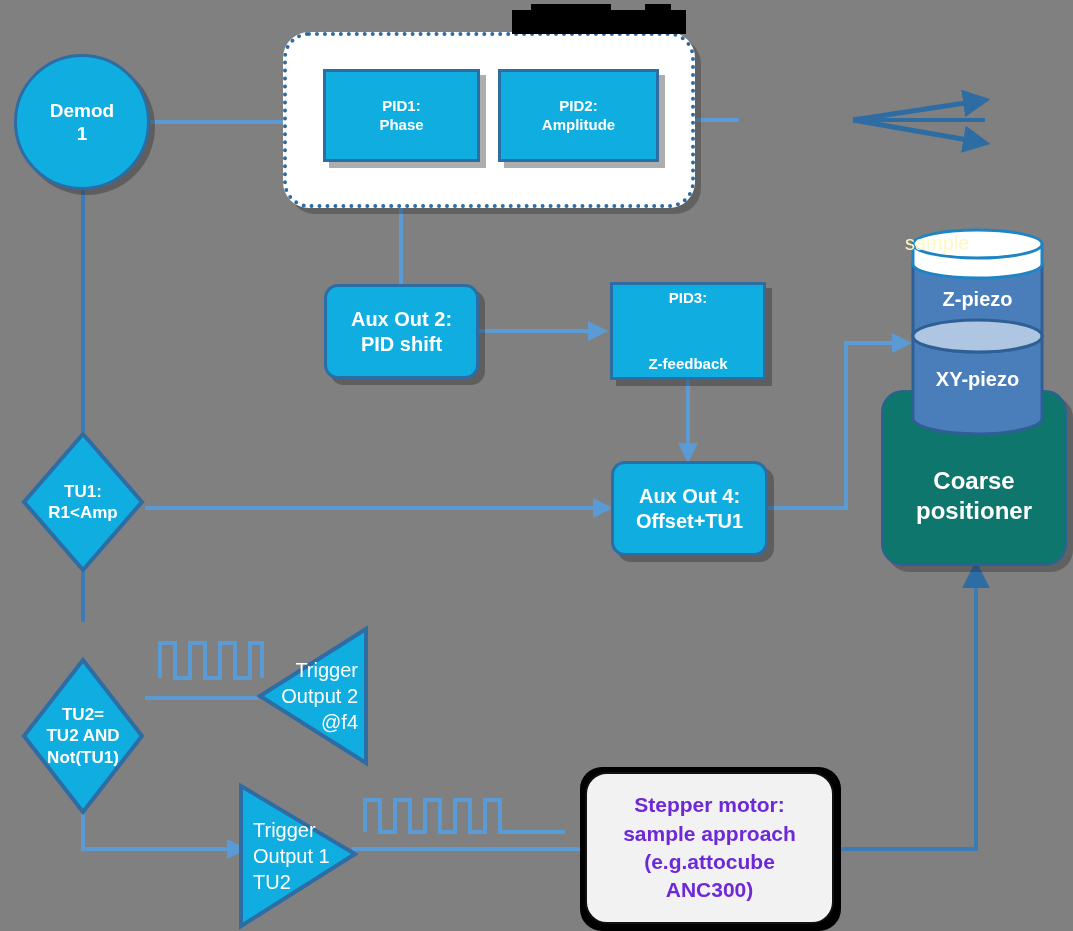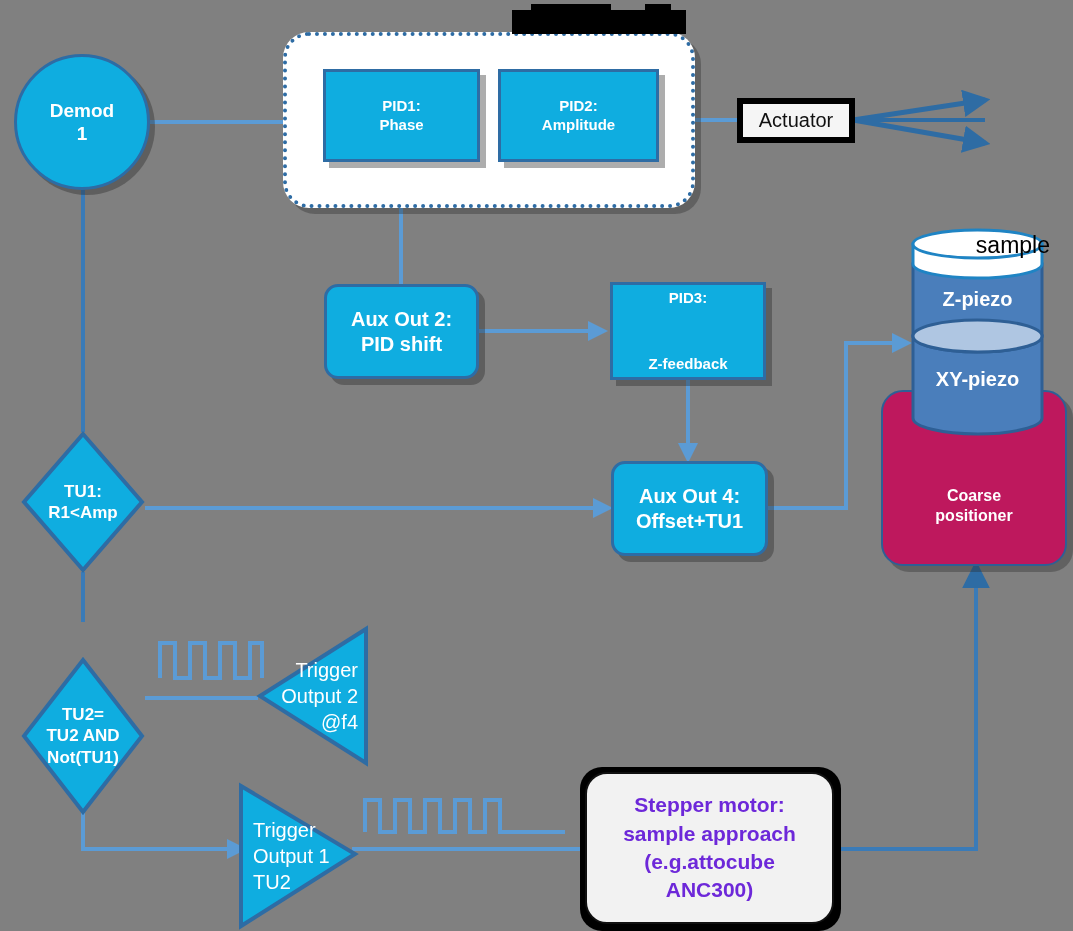--- a/index.html
+++ b/index.html
@@ -139,36 +139,36 @@
     width:100%;
     text-align:center;
     color:#ffffff;
     font-weight:bold;
     font-size:20px;
     pointer-events:none;
   }
   .sample-label{
     position:absolute;
     width:100%;
-    text-align:right;
-    color:#000000;
+    text-align:left;
+    color:#fef9c3;
     font-weight:normal;
-    font-size:23px;
+    font-size:20px;
     pointer-events:none;
   }
   .coarse{
     position:absolute;
-    background:#be185d;
+    background:#0f766e;
     border:2px solid #2E5F95;
     border-radius:22px;
     box-shadow:6px 6px 0 rgba(40,40,40,.35);
     z-index:4;
     display:flex;flex-direction:column;
     align-items:center;justify-content:flex-end;
-    color:#ffffff;font-weight:bold;font-size:16px;
+    color:#ffffff;font-weight:bold;font-size:24px;
     line-height:1.25;text-align:center;
     padding-bottom:38px;box-sizing:border-box;
   }
 
   
   .redaction{
     position:absolute;
     background:#000000;
     z-index:9;
   }
@@ -250,23 +250,20 @@
   <div class="node bluebox" style="left:323px; top:69px; width:157px; height:93px;">
     <span class="ln">PID1:</span>
     <span class="ln">Phase</span>
   </div>
 
   <div class="node bluebox" style="left:498px; top:69px; width:161px; height:93px;">
     <span class="ln">PID2:</span>
     <span class="ln">Amplitude</span>
   </div>
 
-  <div class="node actuator" style="left:737px; top:98px; width:118px; height:45px;">
-    <span class="ln">Actuator</span>
-  </div>
 
   <div class="node bluebox-round" style="left:324px; top:284px; width:155px; height:95px;">
     <span class="ln">Aux Out 2:</span>
     <span class="ln">PID shift</span>
   </div>
 
   <div class="node bluebox" style="left:610px; top:282px; width:156px; height:98px;gap:47px;">
     <span class="ln">PID3:</span>
     <span class="ln">Z-feedback</span>
   </div>

